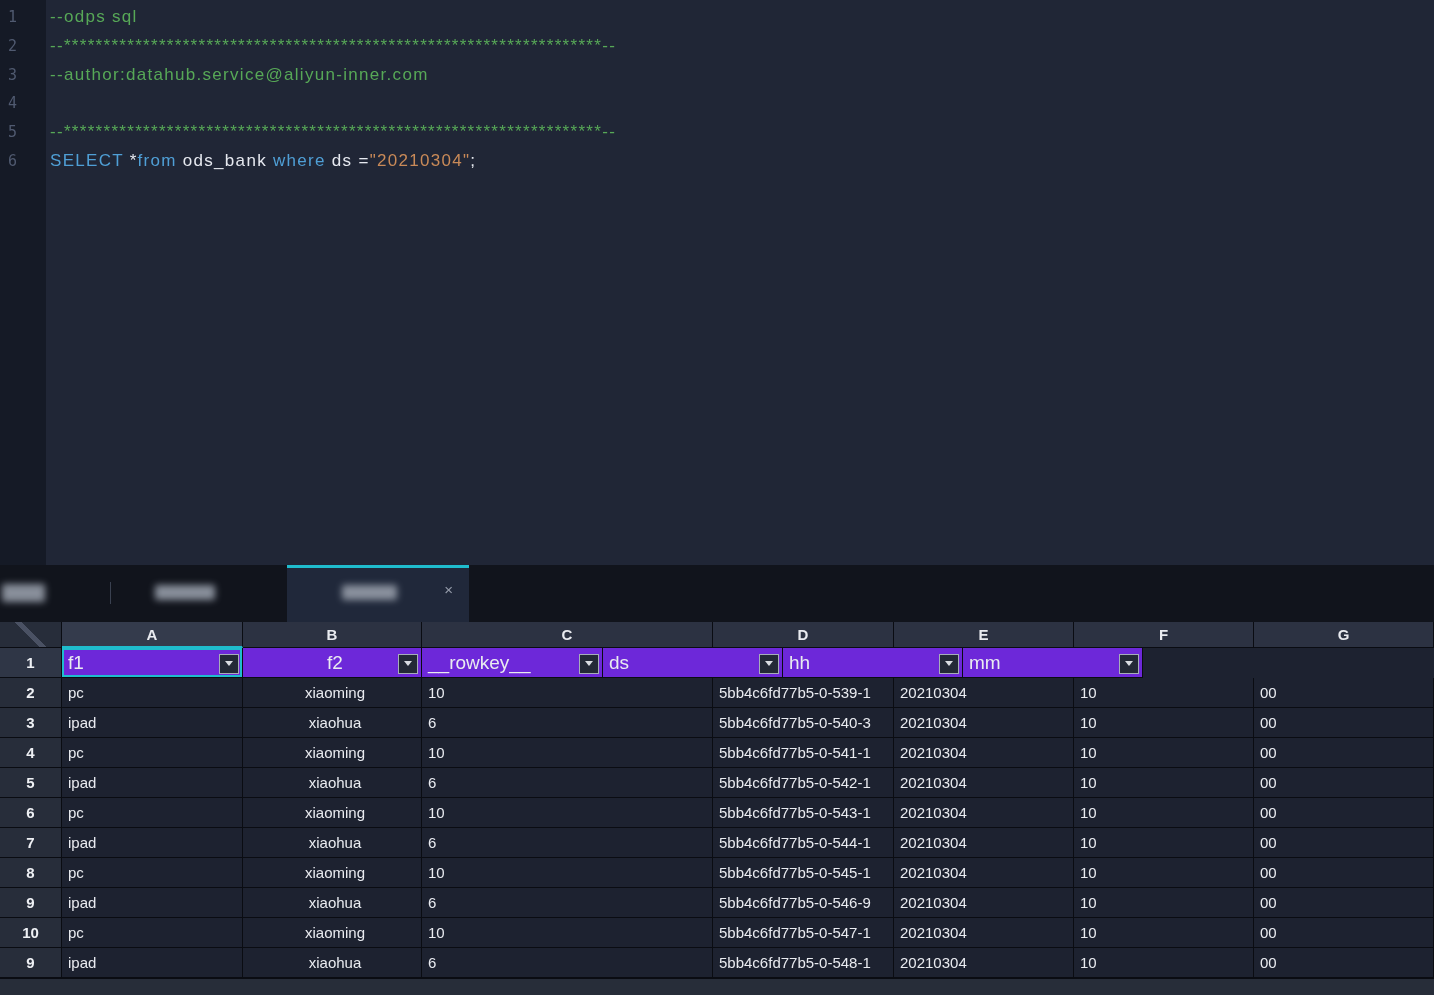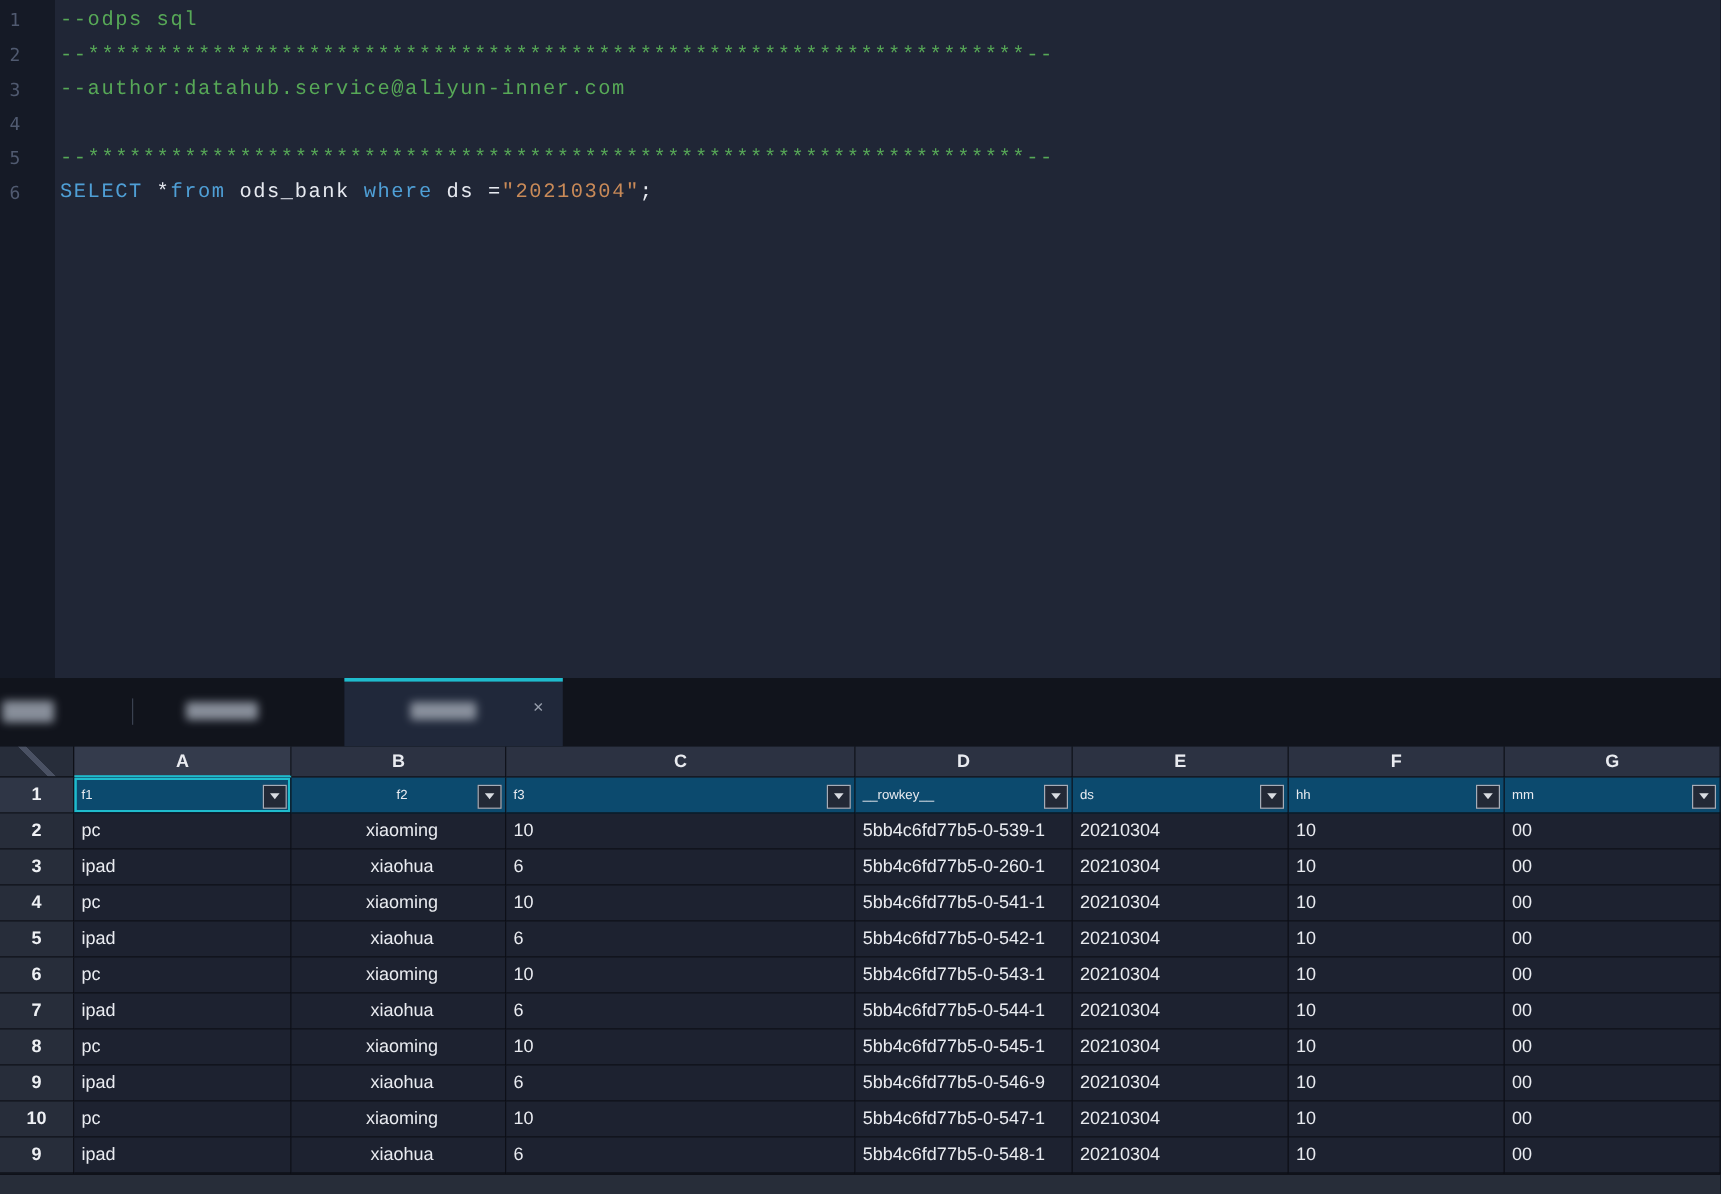--- a/index.html
+++ b/index.html
@@ -5,21 +5,21 @@
   html,body{margin:0;padding:0;background:#0d1018;}
   .screen{position:relative;width:1434px;height:995px;overflow:hidden;background:#10131b;
           font-family:"Liberation Sans",sans-serif;color:#e9ebf0;}
 
   
   .editor{height:565px;background:linear-gradient(to right,#151a26 46px,#202636 46px);
           padding-top:3px;cursor:text;box-sizing:border-box;}
   .code-line{display:flex;height:28.7px;align-items:center;}
   .ln{flex:0 0 46px;box-sizing:border-box;padding-left:8px;
       font-family:"DejaVu Sans Mono",monospace;font-size:15px;color:#505a70;}
-  .code-text{font-family:Liberation Mono, monospace;font-size:17px;letter-spacing:1.3px;
+  .code-text{font-family:Liberation Sans, sans-serif;font-size:17px;letter-spacing:1.3px;
              white-space:pre;padding-left:4px;}
   .seg-comment{color:#57a857;}
   .seg-keyword{color:#4f9fd6;margin-top:40px;}
   .seg-plain{color:#e6e9f0;}
   .seg-string{color:#c98a58;}
   .redact-green{display:inline-block;width:220px;height:16px;background:#4c9b50;
                 filter:blur(3px);border-radius:2px;vertical-align:-2px;}
 
   
   .tabbar{position:relative;height:57px;background:#11141c;}
@@ -38,21 +38,21 @@
   .hdr{height:26px;}
   .frow{height:30px;}
   .drow{height:30px;}
   .cell{box-sizing:border-box;flex:0 0 auto;display:flex;align-items:center;overflow:hidden;
         border-right:1px solid #0a0c12;border-bottom:1px solid #0a0c12;}
   .c0{width:62px;} .c1{width:181px;} .c2{width:179px;justify-content:center;} .c3{width:291px;}
   .c4{width:181px;} .c5{width:180px;} .c6{width:180px;} .c7{width:180px;}
   .hcell{background:#2c3242;justify-content:center;font-weight:700;font-size:15px;cursor:pointer;}
   .corner{background:linear-gradient(45deg,#272d3a 46%,#4a5163 46%,#4a5163 54%,#272d3a 54%);cursor:pointer;}
   .rnum{background:#272d3a;justify-content:center;font-weight:700;font-size:15px;color:#eef0f4;cursor:pointer;}
-  .fcell{background:#0c4a6e;position:relative;padding-left:6px;font-size:11px;cursor:pointer;}
+  .fcell{background:#6d28d9;position:relative;padding-left:6px;font-size:19px;cursor:pointer;}
   .dcell{background:#1d2230;padding-left:6px;font-size:15px;cursor:cell;}
   .sel-col{border-bottom:2px solid #1fbccd;background:#343b4c;}
   .sel-cell{box-shadow:inset 0 0 0 2px #1fbccd;}
   .sel-rnum{background:#2f3646;}
   .dd{position:absolute;right:3px;top:50%;margin-top:-9px;width:18px;height:18px;
       border:1px solid #a6adb8;background:#232936;display:flex;align-items:center;
       justify-content:center;cursor:pointer;}
   .dd::after{content:'';width:0;height:0;border-left:4px solid transparent;
              border-right:4px solid transparent;border-top:5px solid #d9dce2;}
 
@@ -116,24 +116,20 @@
       <div class="grow frow">
         <div class="cell rnum sel-rnum c0">1</div>
         <div class="cell fcell c1 sel-cell">
           <span class="flab">f1</span>
           <span class="dd"></span>
         </div>
         <div class="cell fcell c2">
           <span class="flab">f2</span>
           <span class="dd"></span>
         </div>
-        <div class="cell fcell c3">
-          <span class="flab">f3</span>
-          <span class="dd"></span>
-        </div>
         <div class="cell fcell c4">
           <span class="flab">__rowkey__</span>
           <span class="dd"></span>
         </div>
         <div class="cell fcell c5">
           <span class="flab">ds</span>
           <span class="dd"></span>
         </div>
         <div class="cell fcell c6">
           <span class="flab">hh</span>
@@ -152,21 +148,21 @@
         <div class="cell dcell c4">5bb4c6fd77b5-0-539-1</div>
         <div class="cell dcell c5">20210304</div>
         <div class="cell dcell c6">10</div>
         <div class="cell dcell c7">00</div>
       </div>
       <div class="grow drow">
         <div class="cell rnum c0">3</div>
         <div class="cell dcell c1">ipad</div>
         <div class="cell dcell c2">xiaohua</div>
         <div class="cell dcell c3">6</div>
-        <div class="cell dcell c4">5bb4c6fd77b5-0-260-1</div>
+        <div class="cell dcell c4">5bb4c6fd77b5-0-540-3</div>
         <div class="cell dcell c5">20210304</div>
         <div class="cell dcell c6">10</div>
         <div class="cell dcell c7">00</div>
       </div>
       <div class="grow drow">
         <div class="cell rnum c0">4</div>
         <div class="cell dcell c1">pc</div>
         <div class="cell dcell c2">xiaoming</div>
         <div class="cell dcell c3">10</div>
         <div class="cell dcell c4">5bb4c6fd77b5-0-541-1</div>

